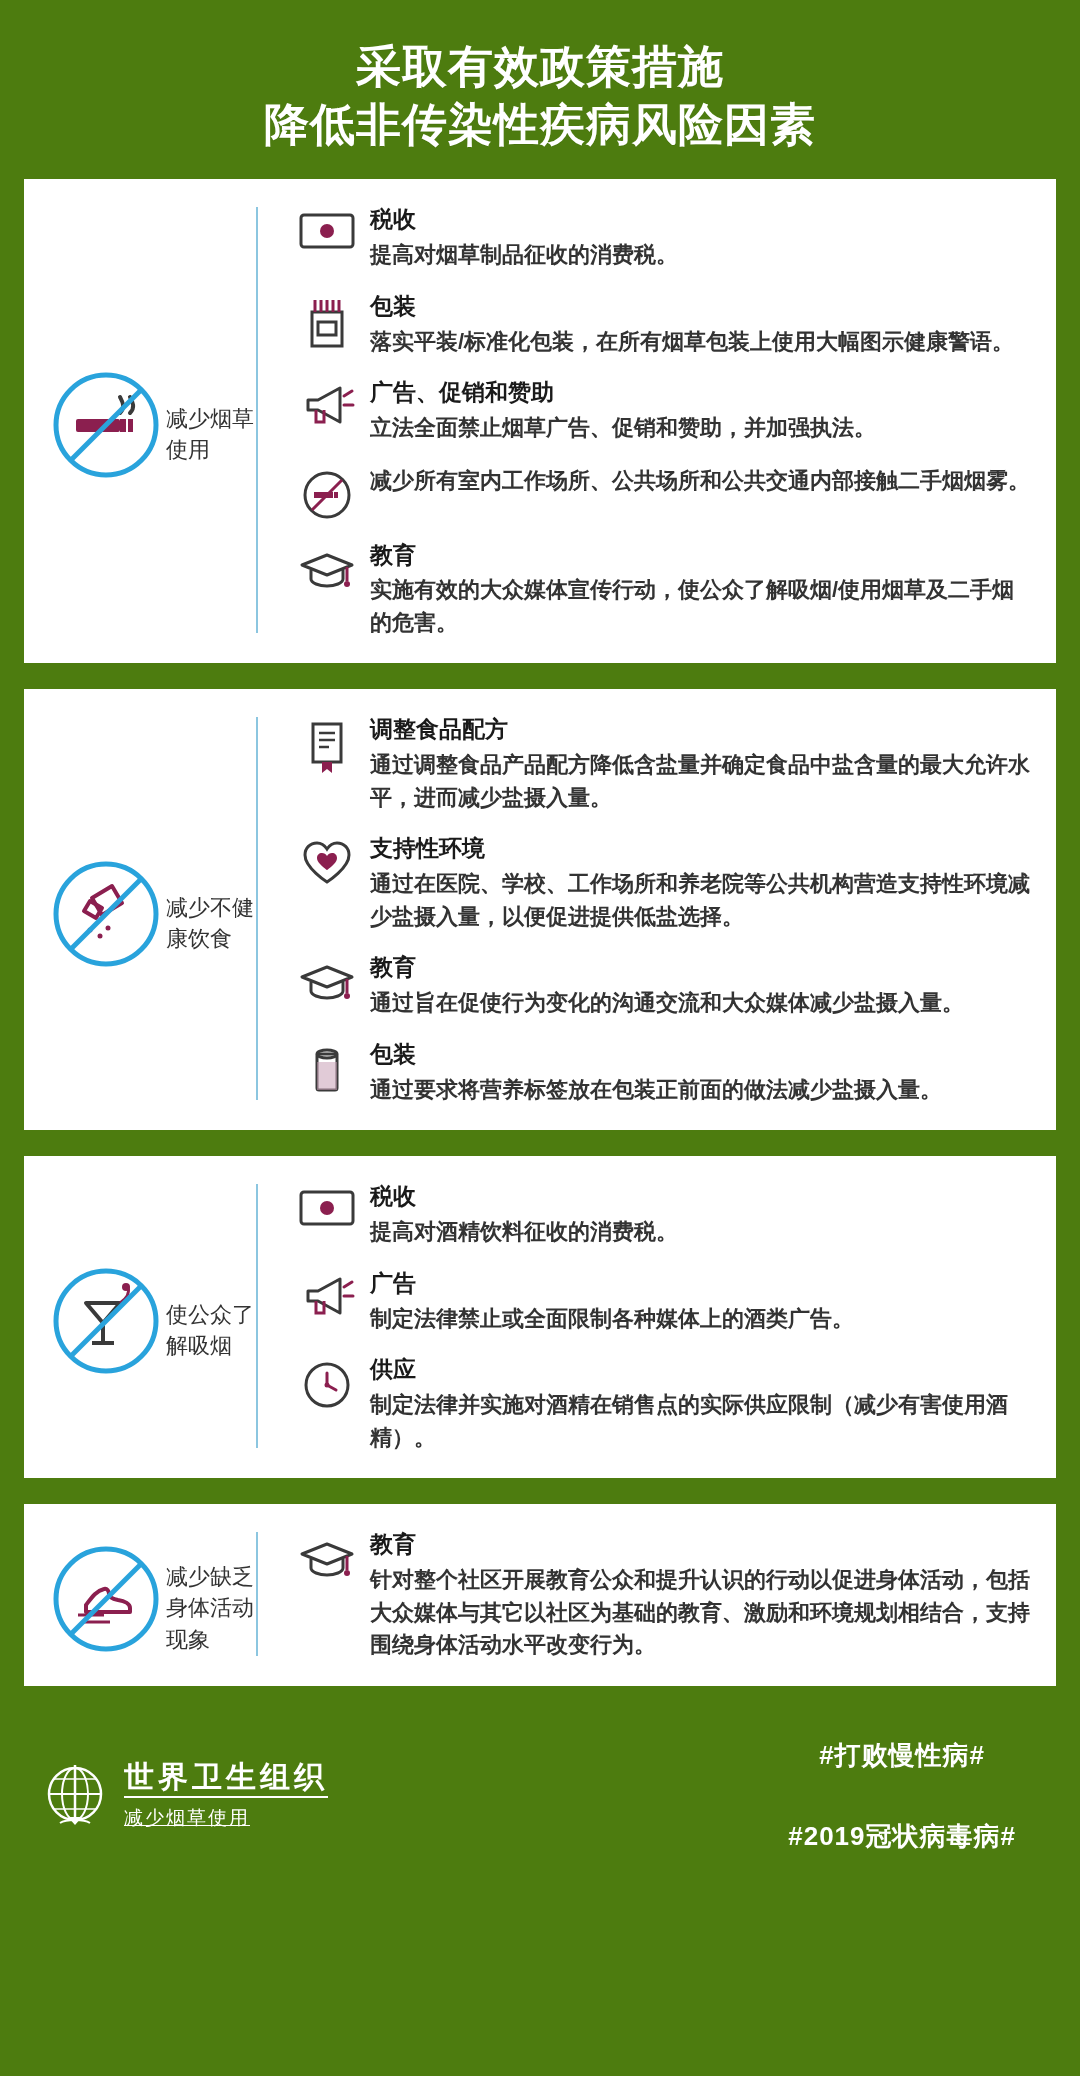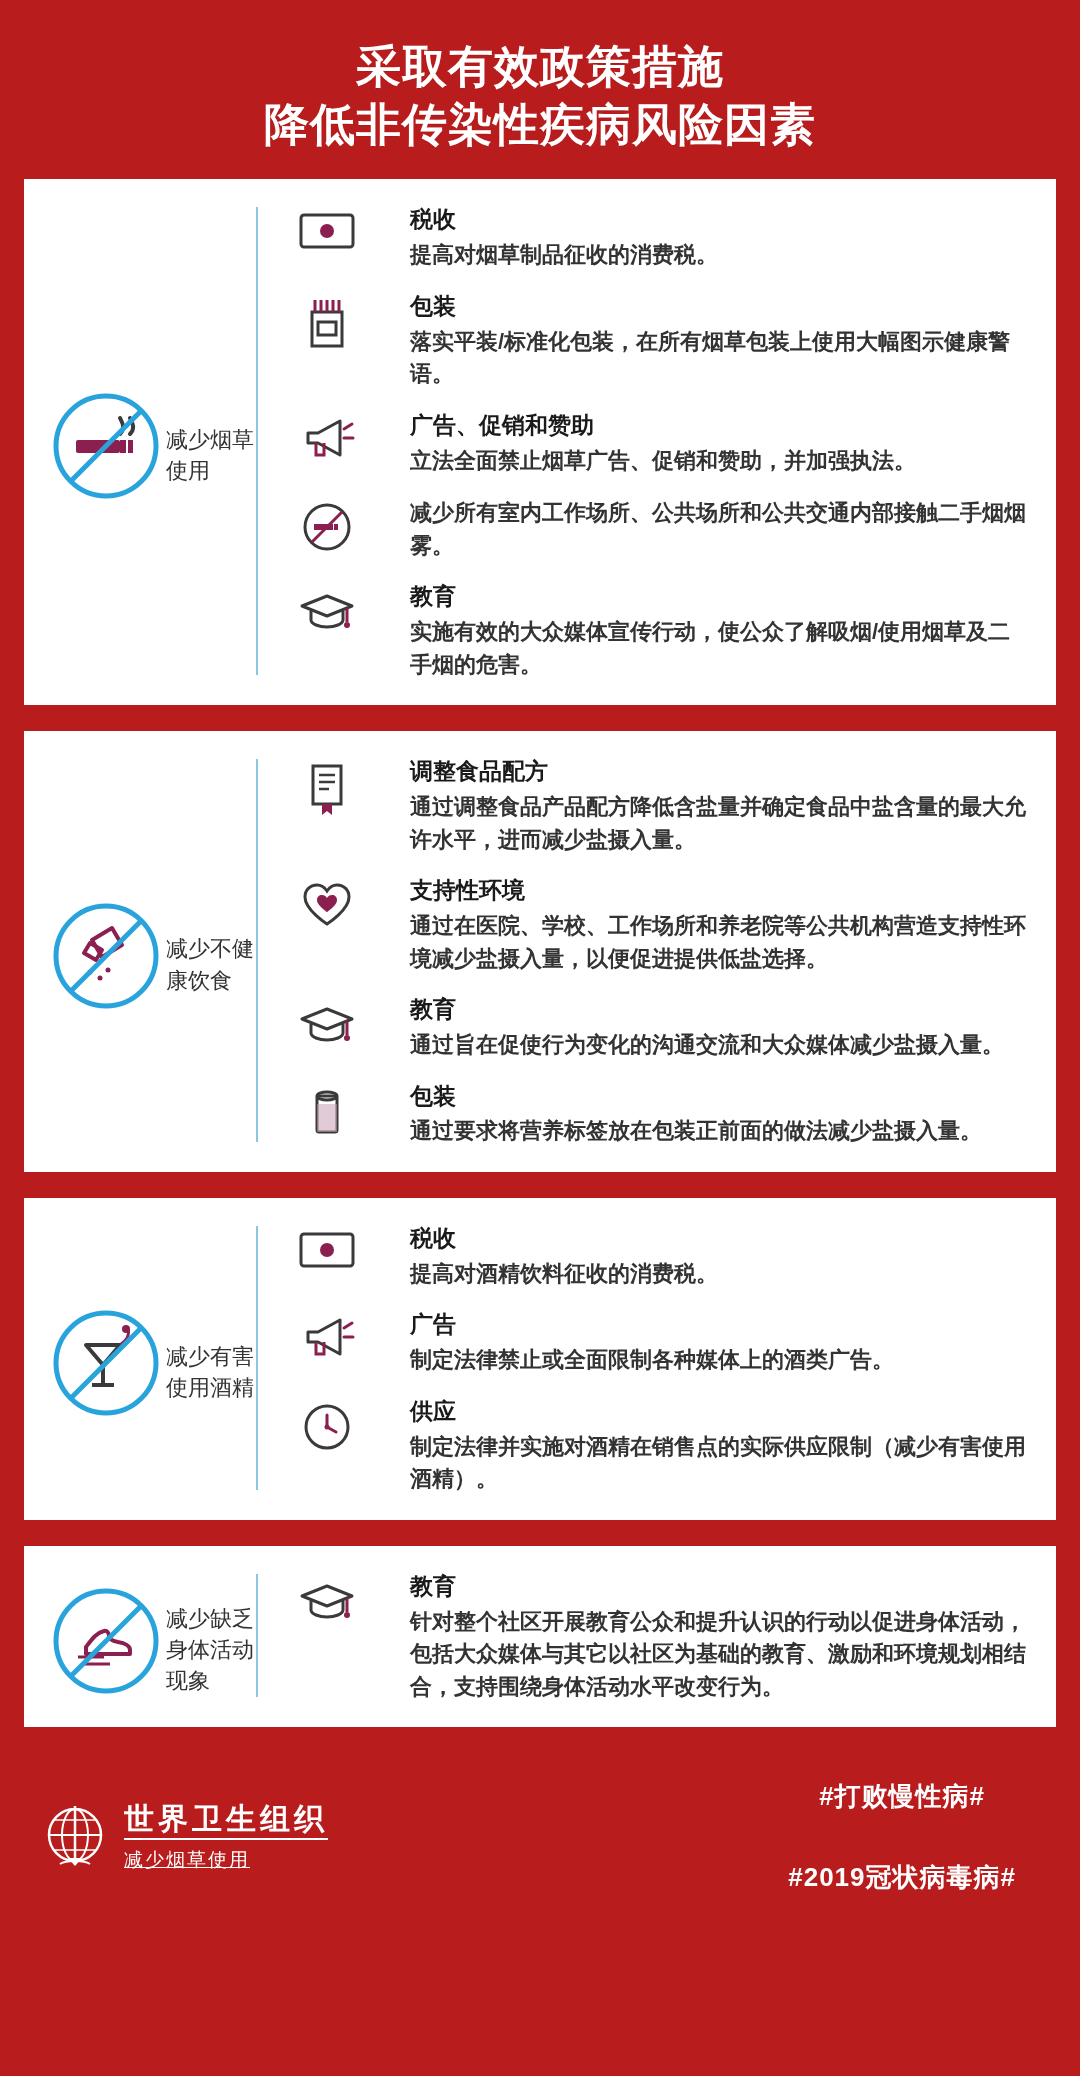--- a/index.html
+++ b/index.html
@@ -5,21 +5,21 @@
   html,body{margin:0;padding:0;}
   body{
     width:1080px;
     background:#8cc6e0;
     font-family:"Liberation Sans","DejaVu Sans",sans-serif;
     -webkit-font-smoothing:antialiased;
   }
   .page{
     width:1080px;
     min-height:2076px;
-    background:#b91c1c;
+    background:#4d7c0f;
     box-sizing:border-box;
     padding:0 24px 0 24px;
     position:relative;
   }
   
   .header{
     padding:38px 0 26px 0;
     text-align:center;
   }
   .header h1{
@@ -70,21 +70,20 @@
     flex:0 0 2px;
   }
   .card-right{
     flex:1 1 auto;
     padding-top:4px;
   }
   .item{
     display:flex;
     align-items:flex-start;
     margin-bottom:20px;
-    gap:40px;
   }
   .item:last-child{margin-bottom:0;}
   .item-icon{
     flex:0 0 86px;
     width:86px;
     padding-top:4px;
     display:flex;
     justify-content:center;
   }
   .item-icon svg{display:block;}
@@ -341,21 +340,21 @@
         <svg width="112" height="112" viewBox="0 0 112 112">
           <circle cx="56" cy="56" r="50" fill="none" stroke="#29a3dc" stroke-width="5"></circle>
           <path d="M36 38h34L53 58z" fill="none" stroke="#3a3a3a" stroke-width="4" stroke-linejoin="round"></path>
           <line x1="53" y1="58" x2="53" y2="78" stroke="#3a3a3a" stroke-width="4"></line>
           <line x1="42" y1="78" x2="64" y2="78" stroke="#3a3a3a" stroke-width="4"></line>
           <path d="M70 38c6-4 10-10 8-16" fill="none" stroke="#8b1f4f" stroke-width="3"></path>
           <circle cx="76" cy="22" r="4" fill="#8b1f4f"></circle>
           <line x1="21" y1="91" x2="91" y2="21" stroke="#29a3dc" stroke-width="5"></line>
         </svg>
       </span>
-      <div class="left-label">减少有害使用酒精</div>
+      <div class="left-label">使公众了解吸烟</div>
     </div>
     <div class="divider"></div>
     <div class="card-right">
 
       <div class="item">
         <div class="item-icon">
           <svg width="58" height="44" viewBox="0 0 58 44">
             <rect x="3" y="6" width="52" height="32" rx="3" fill="none" stroke="#3a3a3a" stroke-width="3"></rect>
             <circle cx="29" cy="22" r="7" fill="#8b1f4f"></circle>
           </svg>

